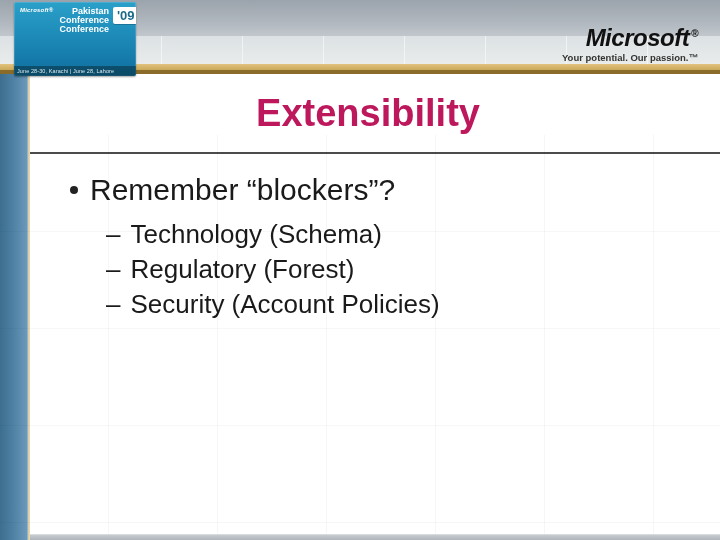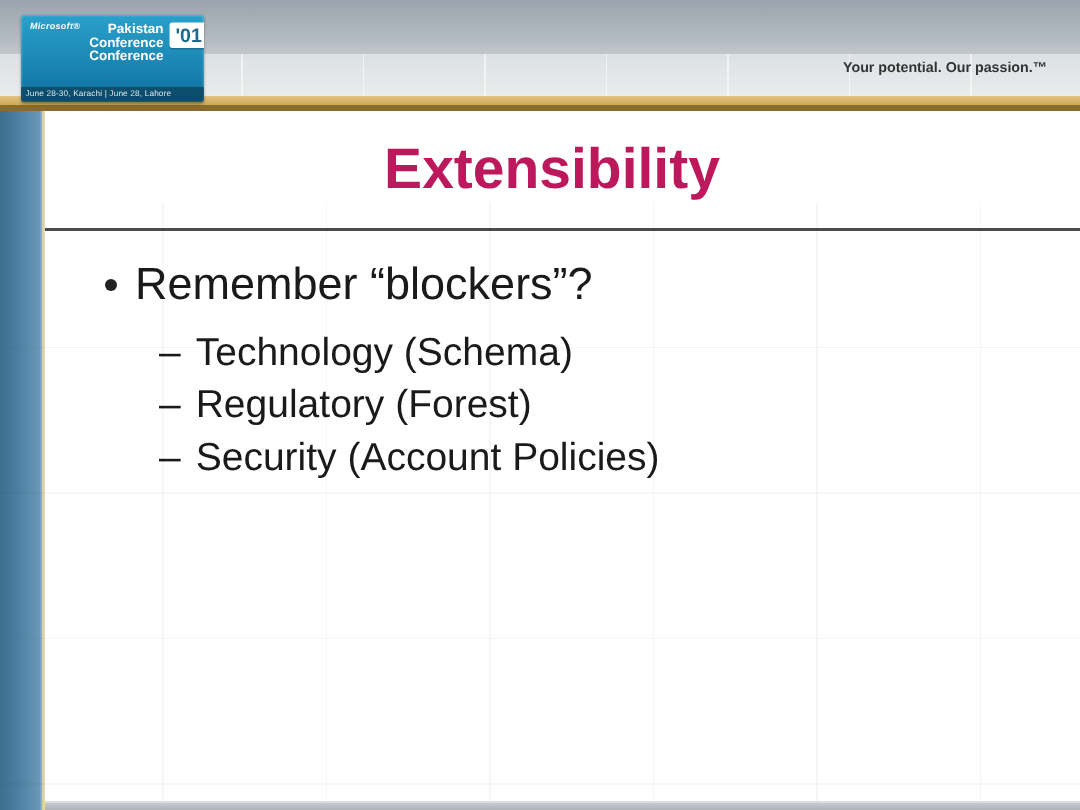--- a/index.html
+++ b/index.html
@@ -33,21 +33,21 @@
     content: ""; position: absolute; left: 0; right: 0; top: 36px; height: 28px;
     background-image: repeating-linear-gradient(90deg,
       rgba(255,255,255,0) 0 80px,
       rgba(255,255,255,0.55) 80px 81px);
     pointer-events: none;
   }
 
   .conf-badge {
     position: relative; z-index: 1;
     margin-left: 14px; margin-top: 4px;
-    width: 122px; height: 58px;
+    width: 122px; height: 74px;
     background: linear-gradient(180deg, #2aa0c9 0%, #1b86b4 55%, #0f6f9e 100%);
     border-radius: 2px;
     box-shadow: 0 1px 2px rgba(0,0,0,.35), inset 0 0 0 1px rgba(255,255,255,.15);
     color: #fff;
     padding: 5px 6px 4px 6px;
     display: flex; flex-direction: column; justify-content: space-between;
     overflow: hidden;
   }
   .conf-badge .top {
     display: flex; align-items: flex-start; gap: 6px;
@@ -186,27 +186,30 @@
 
     <div class="conf-badge">
       <div class="top">
         <div class="ms-mini">Microsoft®</div>
         <div class="row-top">
           <div class="titleblock">
             <span class="pk">Pakistan</span>
             <span class="dev">Conference</span>
             <span class="conf">Conference</span>
           </div>
-          <div class="year-chip">'01</div>
+          <div class="year-chip">'09</div>
         </div>
       </div>
       <div class="dates">June 28-30, Karachi | June 28, Lahore</div>
     </div>
 
     <div class="ms-brand">
+      <div class="logo">
+        <span>Microsoft</span><sup>®</sup>
+      </div>
       <div class="tagline">Your potential. Our passion.™</div>
     </div>
   </div>
 
   <div class="left-rail"></div>
 
   <div class="slide-title">
     <h1>Extensibility</h1>
     <div class="title-rule"></div>
   </div>

